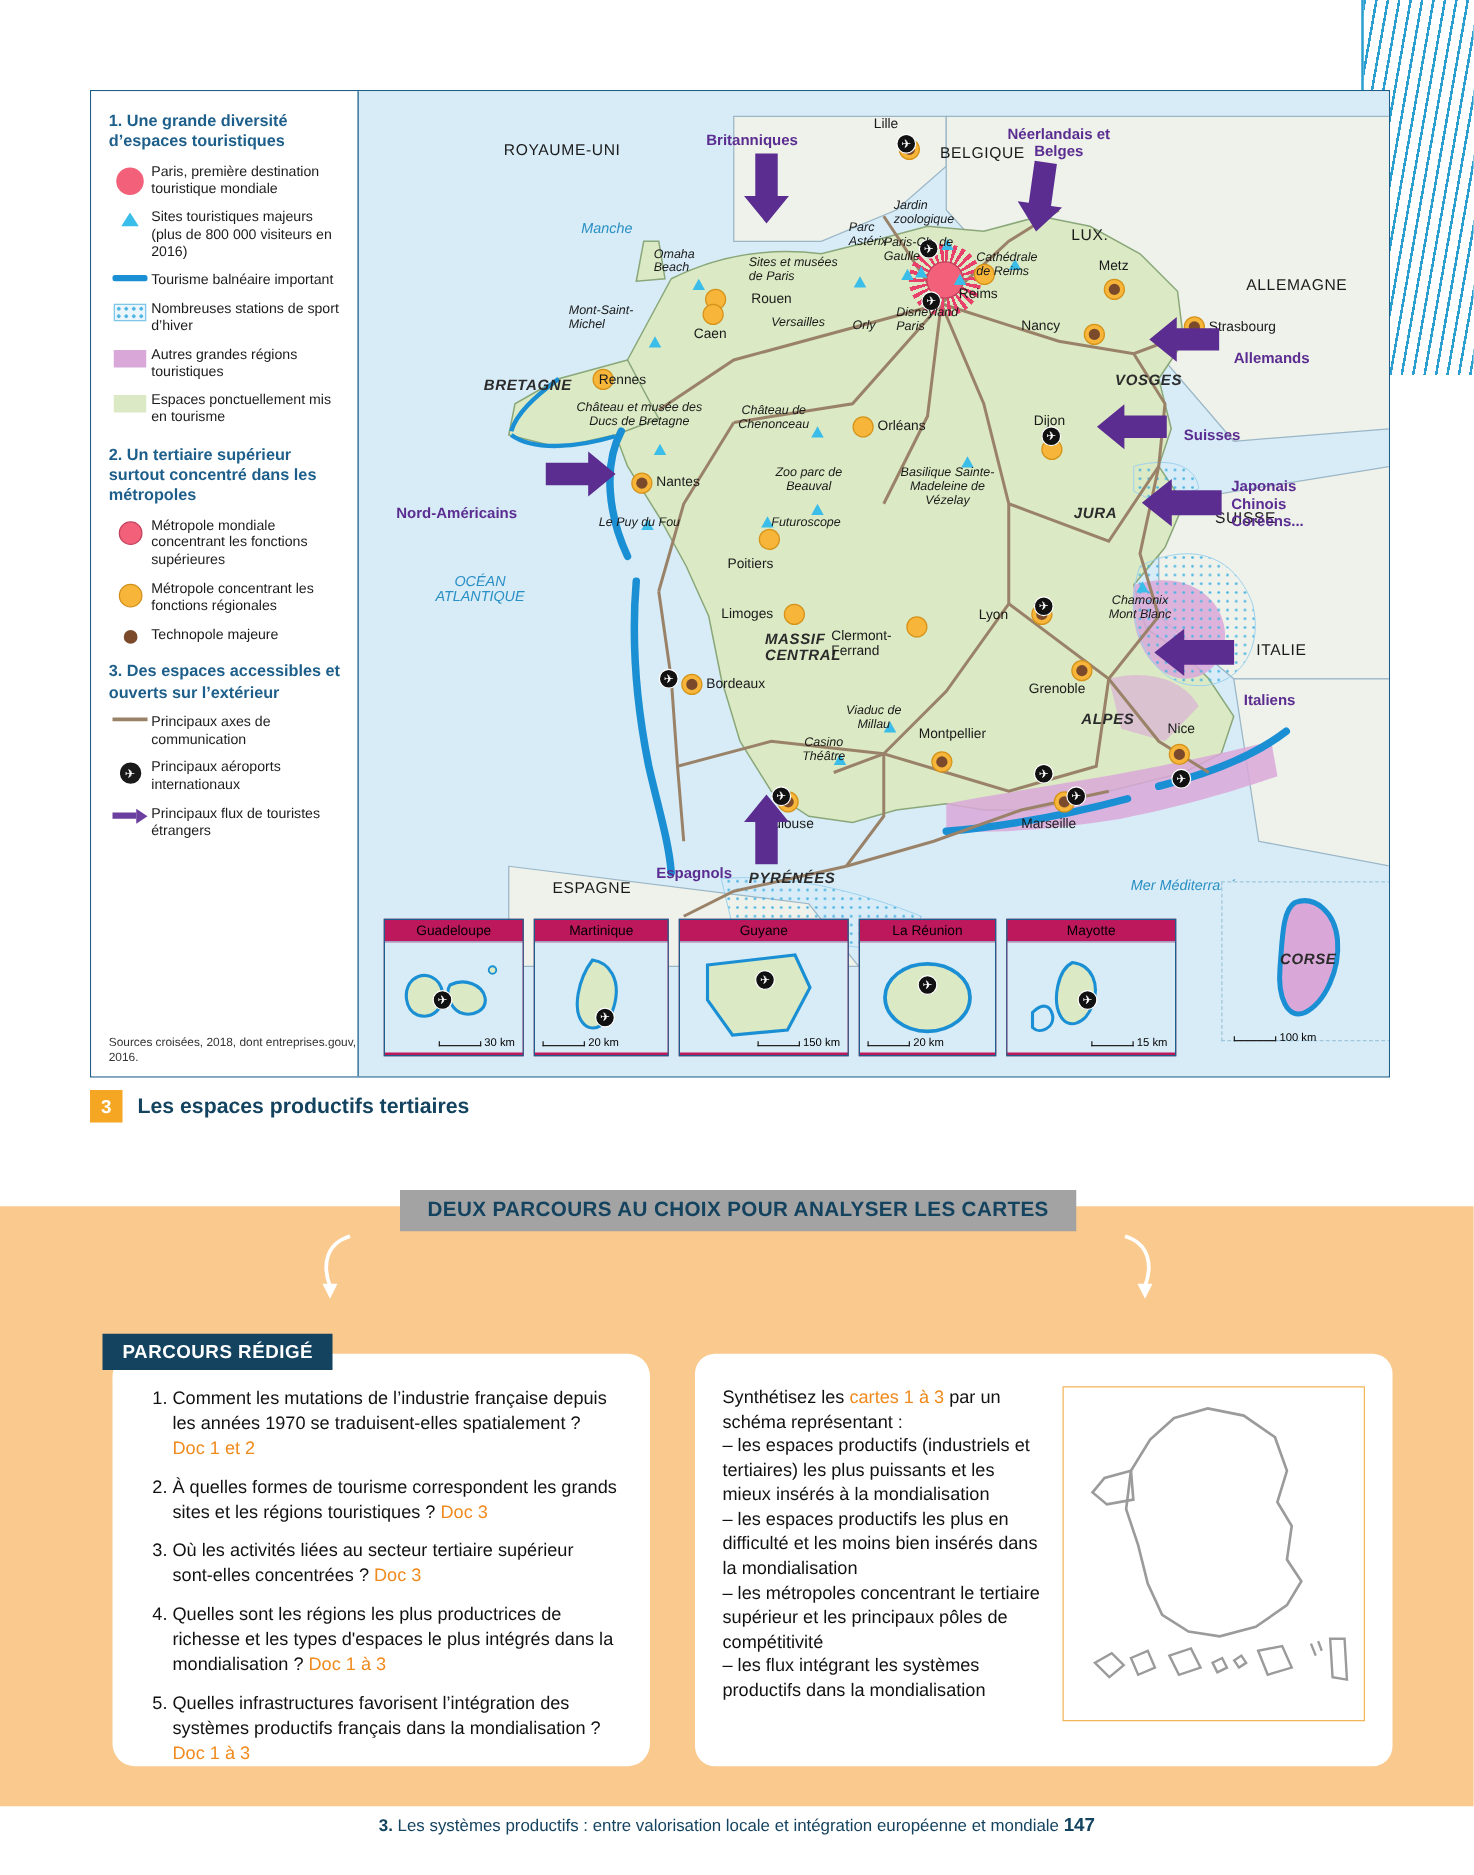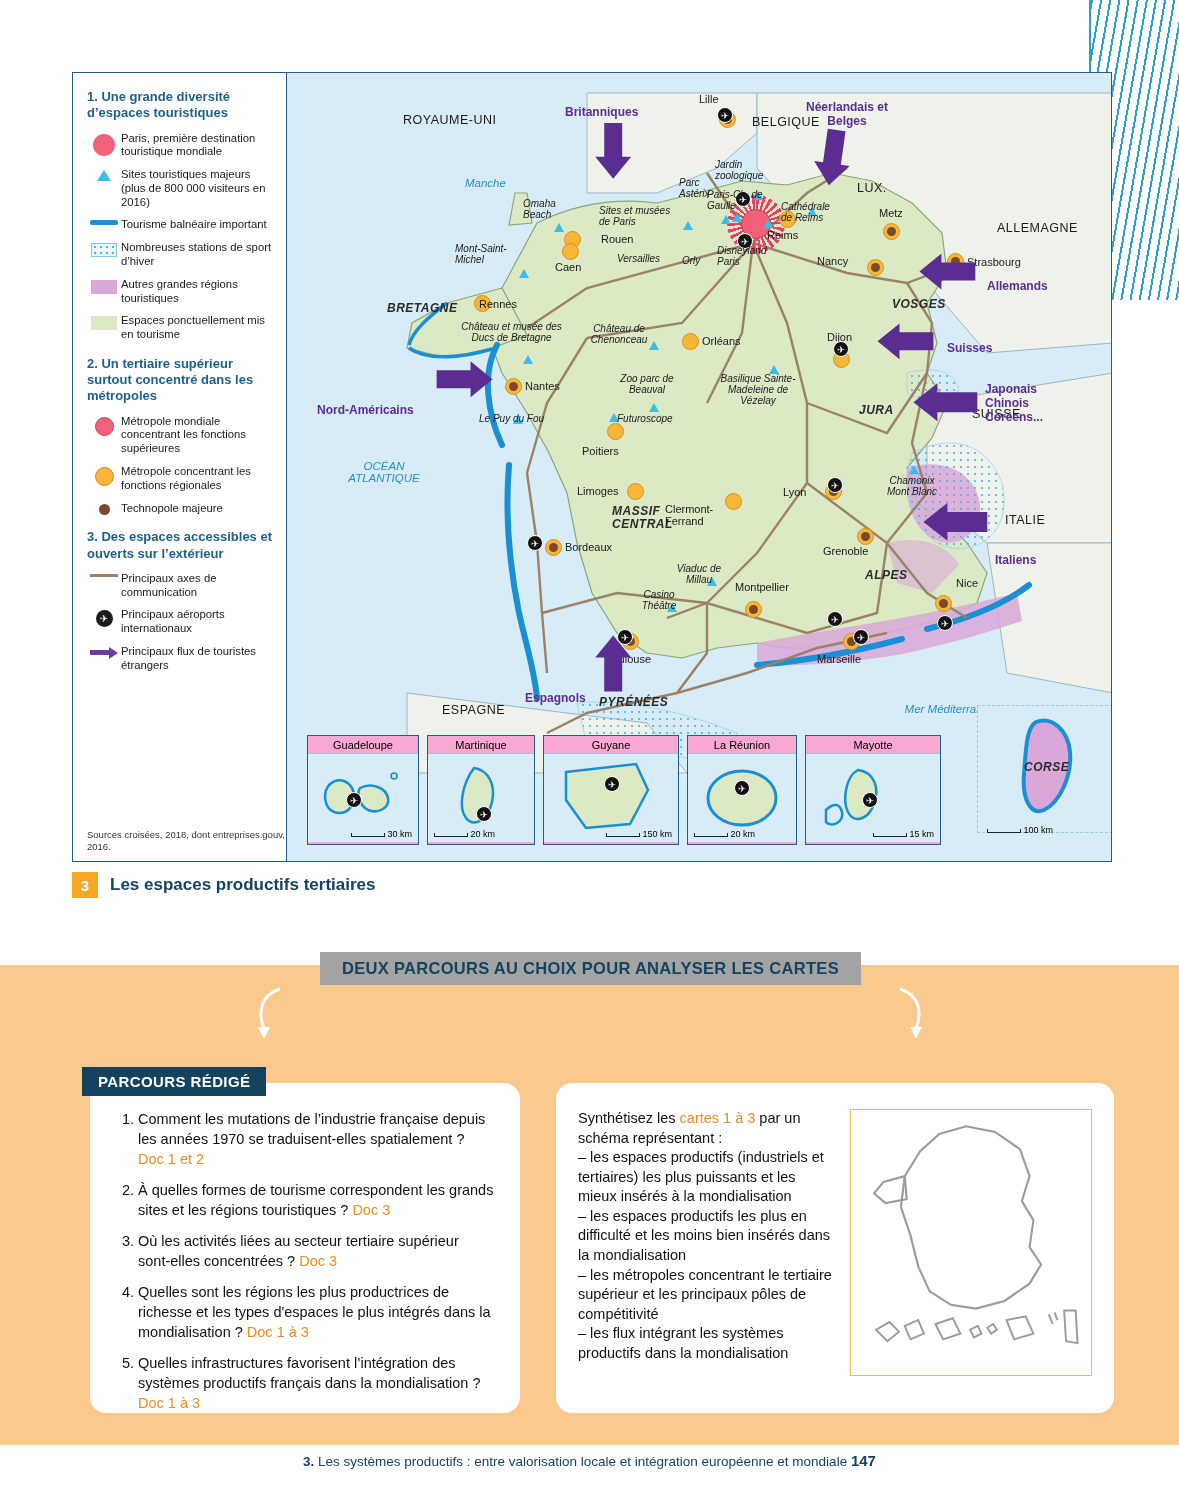--- a/index.html
+++ b/index.html
@@ -71,21 +71,21 @@
   .dot-city { position:absolute; width:17px;height:17px;border-radius:50%;background:#f7b53a;border:1px solid #d6931a; }
   .dot-techno { position:absolute; width:9px;height:9px;border-radius:50%;background:#7a4a2b; }
   .tri-site { position:absolute; width:0;height:0;border-left:5.5px solid transparent;border-right:5.5px solid transparent;border-bottom:9px solid #3bbdea;}
   .apt { position:absolute; width:16px;height:16px;border-radius:50%;background:#111;color:#fff;font-size:9.5px;
       display:flex;align-items:center;justify-content:center;border:1px solid #fff;}
   .paris-star { position:absolute; width:58px;height:58px;border-radius:50%;
       background:repeating-conic-gradient(#e8406a 0deg 7deg, rgba(255,255,255,0) 7deg 14deg);}
   .paris-core { position:absolute; width:30px;height:30px;border-radius:50%;background:#f2607a;border:1px solid #c2415c;}
 
   
-  .inset { position:absolute; background:#f9a8d4; border:1px solid #1d5f8a; }
+  .inset { position:absolute; background:#be185d; border:1px solid #1d5f8a; }
   .inset .ttl { text-align:center; font-size:11px; padding:3px 0 2px; border-bottom:1px solid #9fc6dc;}
   .inset .body { position:relative; height:calc(100% - 20px); background:#d7ecf7; }
   .scale { position:absolute; font-size:9px; bottom:3px; }
   .scalebar { display:inline-block; width:34px;height:4px;border:1px solid #222;border-top:none; vertical-align:middle;}
 
   
   .map-title { position:absolute; left:72px; top:872px; display:flex; align-items:center; gap:12px; }
   .map-title .num { width:26px;height:26px;background:#f5a623;color:#fff;font-weight:bold;
       display:flex;align-items:center;justify-content:center;font-size:15px;}
   .map-title .txt { font-size:17px; color:#14435f; font-weight:bold; }
@@ -354,21 +354,21 @@
     <div class="dot-city" style="left:335px;top:560px;"></div>
     <div class="lbl" style="left:320px;top:580px;">Toulouse</div>
 
     <div class="dot-city" style="left:458px;top:528px;"></div>
     <div class="lbl" style="left:448px;top:508px;">Montpellier</div>
 
     <div class="dot-city" style="left:556px;top:560px;"></div>
     <div class="lbl" style="left:530px;top:580px;">Marseille</div>
 
     <div class="dot-city" style="left:648px;top:522px;"></div>
-    <div class="lbl" style="left:654px;top:504px;padding-left:15px;">Nice</div>
+    <div class="lbl" style="left:632px;top:504px;padding-left:15px;">Nice</div>
 
     <div class="dot-techno" style="left:436px;top:42px;"></div>
     <div class="dot-techno" style="left:584px;top:190px;"></div>
     <div class="dot-techno" style="left:600px;top:154px;"></div>
     <div class="dot-techno" style="left:664px;top:184px;"></div>
     <div class="dot-techno" style="left:542px;top:414px;"></div>
     <div class="dot-techno" style="left:574px;top:459px;"></div>
     <div class="dot-techno" style="left:262px;top:470px;"></div>
     <div class="dot-techno" style="left:339px;top:564px;"></div>
     <div class="dot-techno" style="left:462px;top:532px;"></div>
@@ -524,21 +524,21 @@
 <div class="panel">
   <div class="banner">DEUX PARCOURS AU CHOIX POUR ANALYSER LES CARTES</div>
 
   <svg style="position:absolute;left:240px;top:18px;" width="700" height="62">
     <path d="M40,6 C20,12 18,30 24,46" stroke="#fff" stroke-width="3" fill="none"></path>
     <path d="M24,56 l-6,-12 l12,0 z" fill="#fff"></path>
     <path d="M660,6 C680,12 682,30 676,46" stroke="#fff" stroke-width="3" fill="none"></path>
     <path d="M676,56 l-6,-12 l12,0 z" fill="#fff"></path>
   </svg>
 
-  <div class="card" style="left:90px;top:118px;width:430px;height:330px;">
+  <div class="card" style="left:90px;top:118px;width:430px;height:330px;border-radius:18px;">
     <div class="card-tag">PARCOURS RÉDIGÉ</div>
     <div class="q-list">
       <ol>
         <li><span>Comment les mutations de l’industrie française depuis les années 1970 se traduisent-elles spatialement ? </span><span class="ref">Doc 1 et 2</span></li>
         <li><span>À quelles formes de tourisme correspondent les grands sites et les régions touristiques ? </span><span class="ref">Doc 3</span></li>
         <li><span>Où les activités liées au secteur tertiaire supérieur sont-elles concentrées ? </span><span class="ref">Doc 3</span></li>
         <li><span>Quelles sont les régions les plus productrices de richesse et les types d'espaces le plus intégrés dans la mondialisation ? </span><span class="ref">Doc 1 à 3</span></li>
         <li><span>Quelles infrastructures favorisent l’intégration des systèmes productifs français dans la mondialisation ? </span><span class="ref">Doc 1 à 3</span></li>
       </ol>
     </div>

